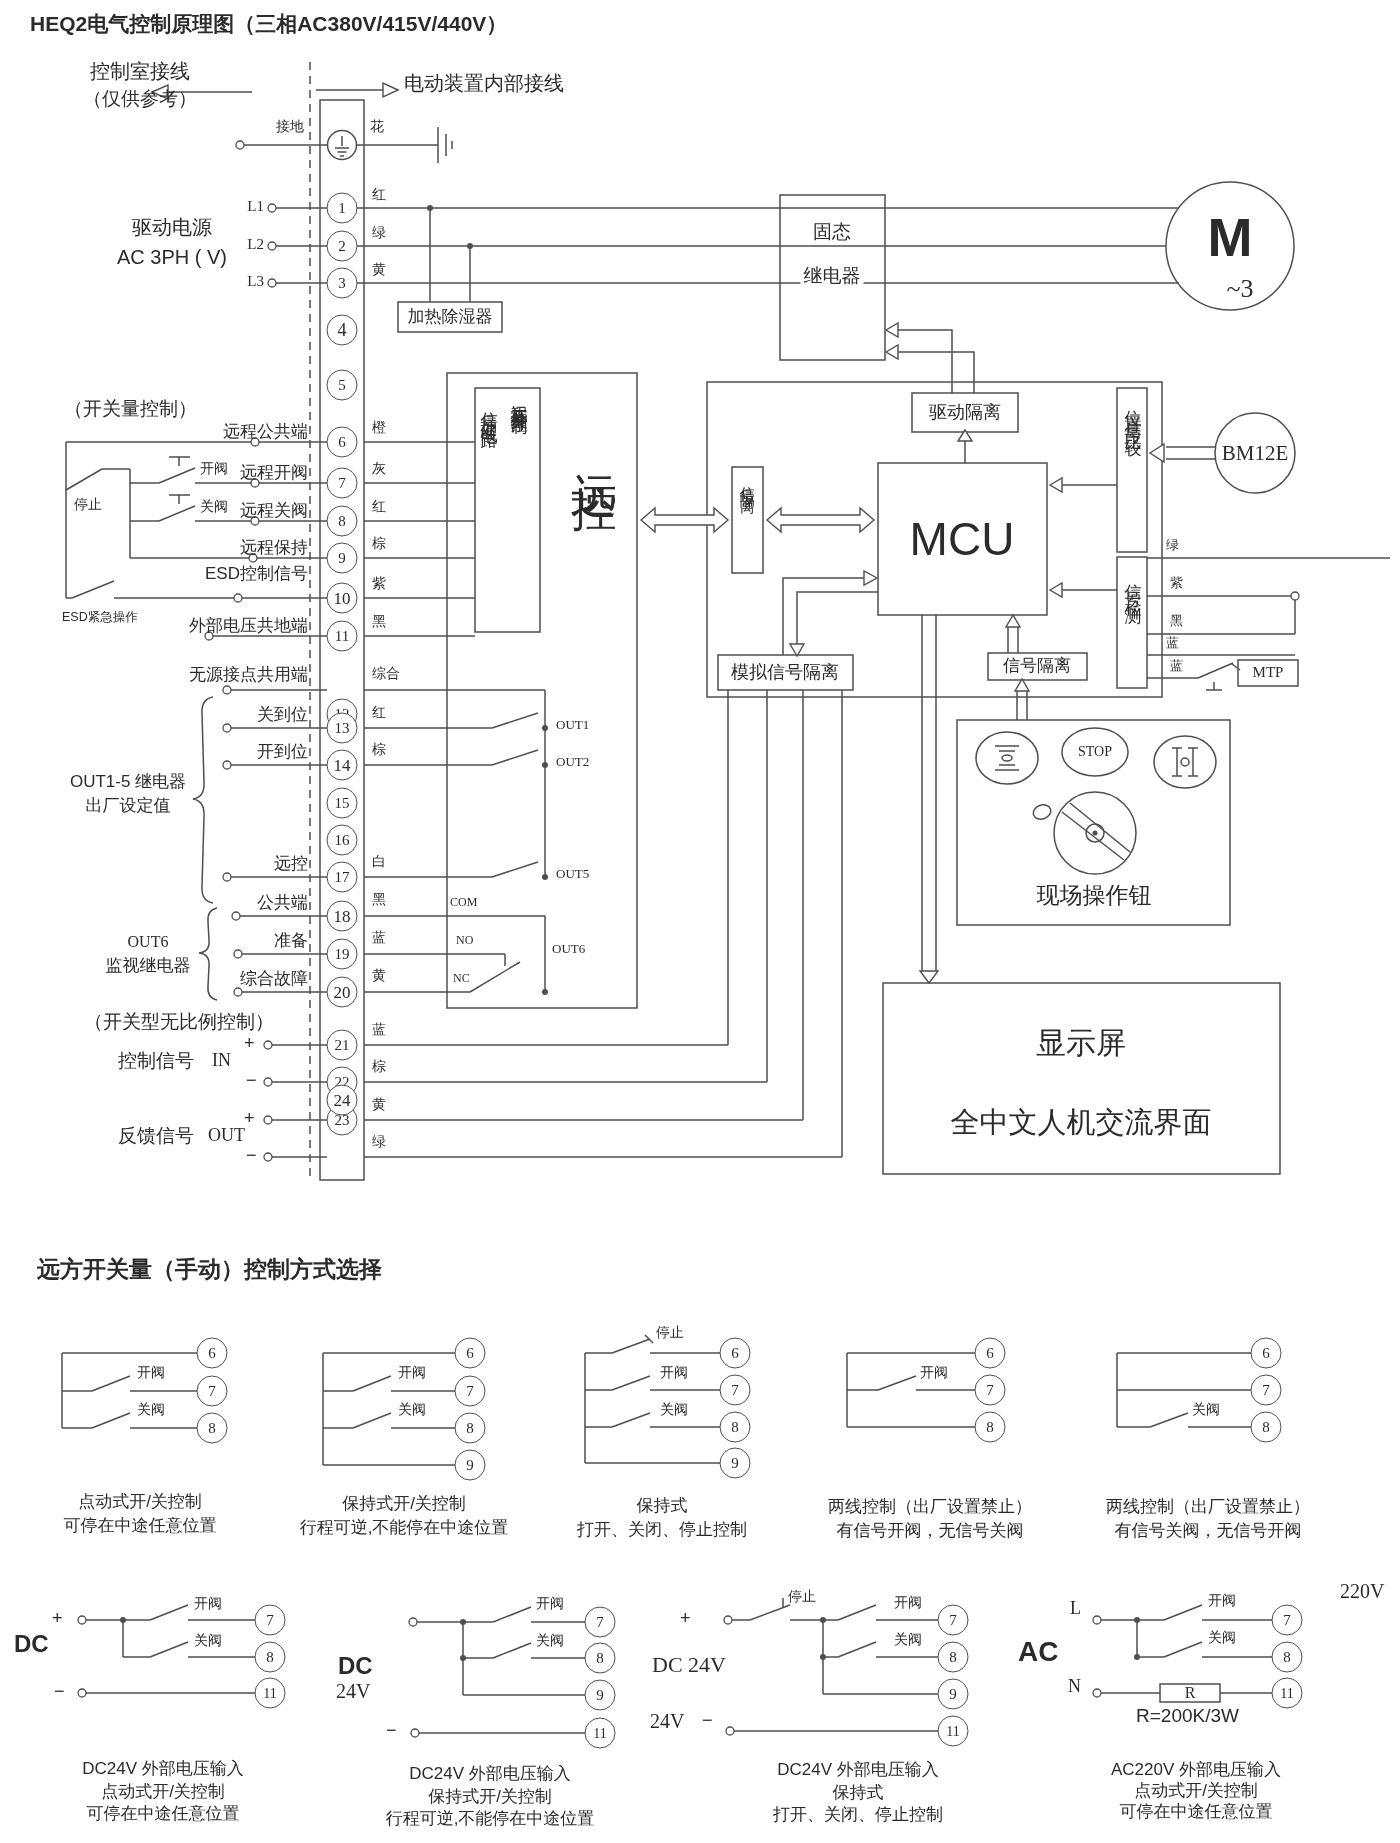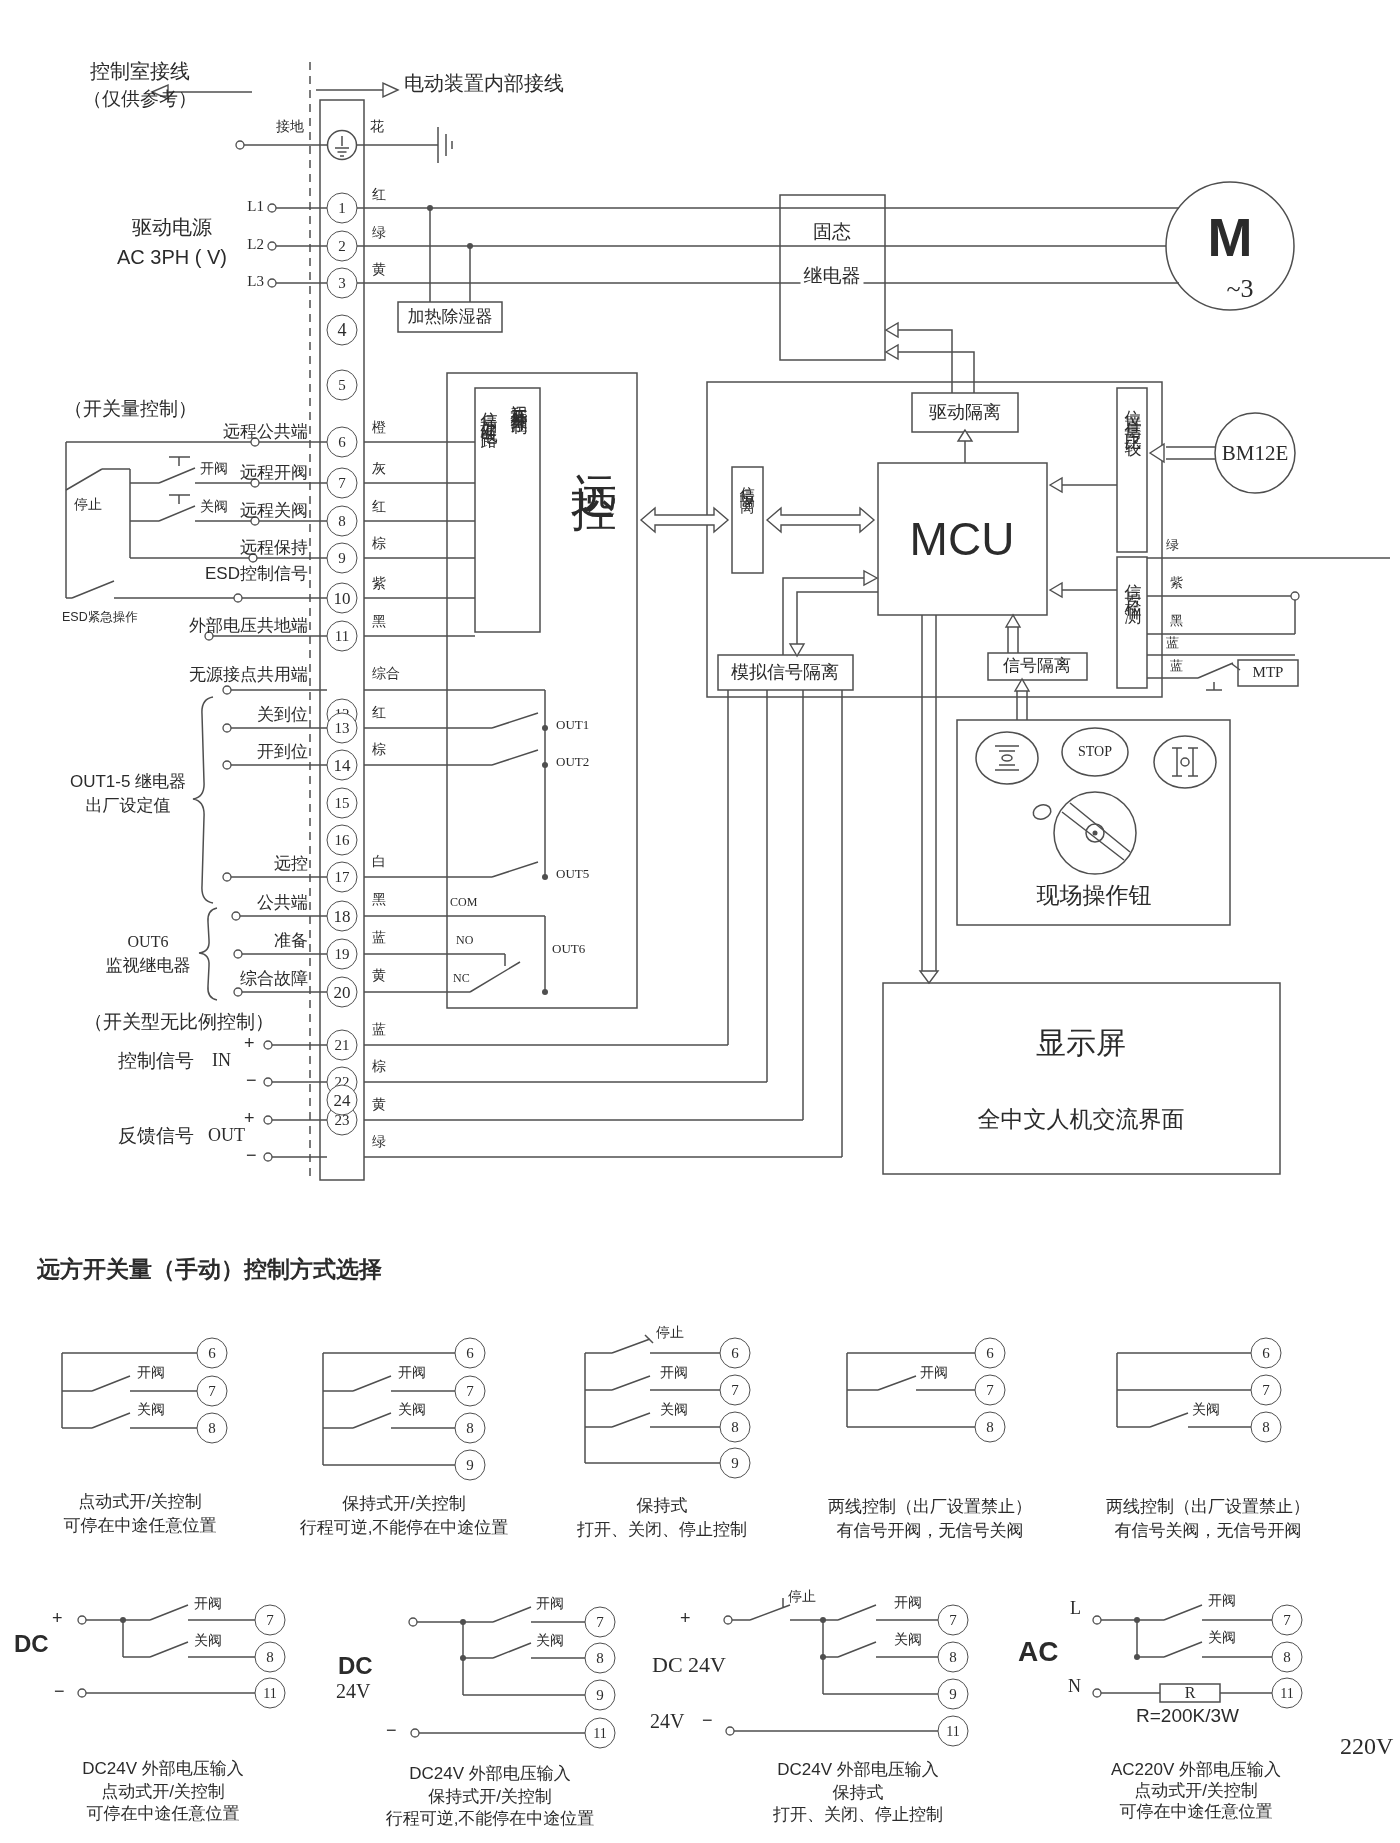--- a/index.html
+++ b/index.html
@@ -253,20 +253,21 @@
         <circle class="oc" cx="82" cy="1693" r="4"></circle>
     <circle class="oc" cx="413" cy="1622" r="4"></circle>
         <circle class="oc" cx="415" cy="1733" r="4"></circle>
     <circle class="oc" cx="728" cy="1620" r="4"></circle>
         <circle class="oc" cx="730" cy="1731" r="4"></circle>
     <circle class="oc" cx="1097" cy="1620" r="4"></circle>
         <circle class="oc" cx="1097" cy="1693" r="4"></circle>
   </g>
 </svg>
 
+<div class="lbl b" style="left:30px;top:12px;font-size:21px">HEQ2电气控制原理图（三相AC380V/415V/440V）</div>
 
 <div class="lbl c" style="left:140px;top:60px;font-size:20px">控制室接线</div>
 <div class="lbl c" style="left:140px;top:88px;font-size:19px">（仅供参考）</div>
 <div class="lbl" style="left:404px;top:72px;font-size:20px">电动装置内部接线</div>
 
 <div class="lbl r" style="left:304px;top:118px;font-size:14px">接地</div>
 <div class="lbl" style="left:370px;top:118px;font-size:14px">花</div>
 
 <div class="lbl c" style="left:172px;top:216px;font-size:20px">驱动电源</div>
 <div class="lbl c" style="left:172px;top:246px;font-size:20px">AC 3PH ( V)</div>
@@ -355,21 +356,21 @@
 <div class="lbl cc sf" style="left:1255px;top:453px;font-size:21px">BM12E</div>
 <div class="lbl cc sf" style="left:1268px;top:673px;font-size:15px">MTP</div>
 <div class="lbl" style="left:1166px;top:538px;font-size:13px">绿</div>
 <div class="lbl" style="left:1170px;top:576px;font-size:13px">紫</div>
 <div class="lbl" style="left:1170px;top:614px;font-size:13px">黑</div>
 <div class="lbl" style="left:1166px;top:636px;font-size:13px">蓝</div>
 <div class="lbl" style="left:1170px;top:659px;font-size:13px">蓝</div>
 <div class="lbl cc sf" style="left:1095px;top:752px;font-size:14px">STOP</div>
 <div class="lbl c" style="left:1094px;top:882px;font-size:23px">现场操作钮</div>
 <div class="lbl c" style="left:1081px;top:1026px;font-size:30px">显示屏</div>
-<div class="lbl c" style="left:1081px;top:1106px;font-size:23px">全中文人机交流界面</div>
+<div class="lbl c" style="left:1081px;top:1106px;font-size:29px">全中文人机交流界面</div>
 
 <div class="term" style="left:342px;top:208px">
       <span>1</span>
     </div>
 <div class="term" style="left:342px;top:246px">
       <span>2</span>
     </div>
 <div class="term" style="left:342px;top:283px">
       <span>3</span>
     </div>
@@ -576,21 +577,21 @@
 <div class="lbl c" style="left:858px;top:1783px;font-size:17px">保持式</div>
 <div class="lbl c" style="left:858px;top:1805px;font-size:17px">打开、关闭、停止控制</div>
 
 <div class="lbl sf" style="left:1070px;top:1598px;font-size:18px">L</div>
 <div class="lbl b" style="left:1018px;top:1636px;font-size:28px">AC</div>
 <div class="lbl sf" style="left:1068px;top:1676px;font-size:18px">N</div>
 <div class="lbl" style="left:1208px;top:1592px;font-size:14px">开阀</div>
 <div class="lbl" style="left:1208px;top:1629px;font-size:14px">关阀</div>
 <div class="lbl cc sf" style="left:1190px;top:1693px;font-size:16px">R</div>
 <div class="lbl" style="left:1136px;top:1705px;font-size:19px">R=200K/3W</div>
-<div class="lbl sf" style="left:1340px;top:1733px;font-size:24px">220V</div>
+<div class="lbl sf" style="left:1340px;top:1580px;font-size:20px">220V</div>
 <div class="term" style="left:1287px;top:1620px">
       <span>7</span>
     </div>
 <div class="term" style="left:1287px;top:1657px">
       <span>8</span>
     </div>
 <div class="term" style="left:1287px;top:1693px;font-size:14px">
       <span>11</span>
     </div>
 <div class="lbl c" style="left:1196px;top:1760px;font-size:17px">AC220V 外部电压输入</div>

